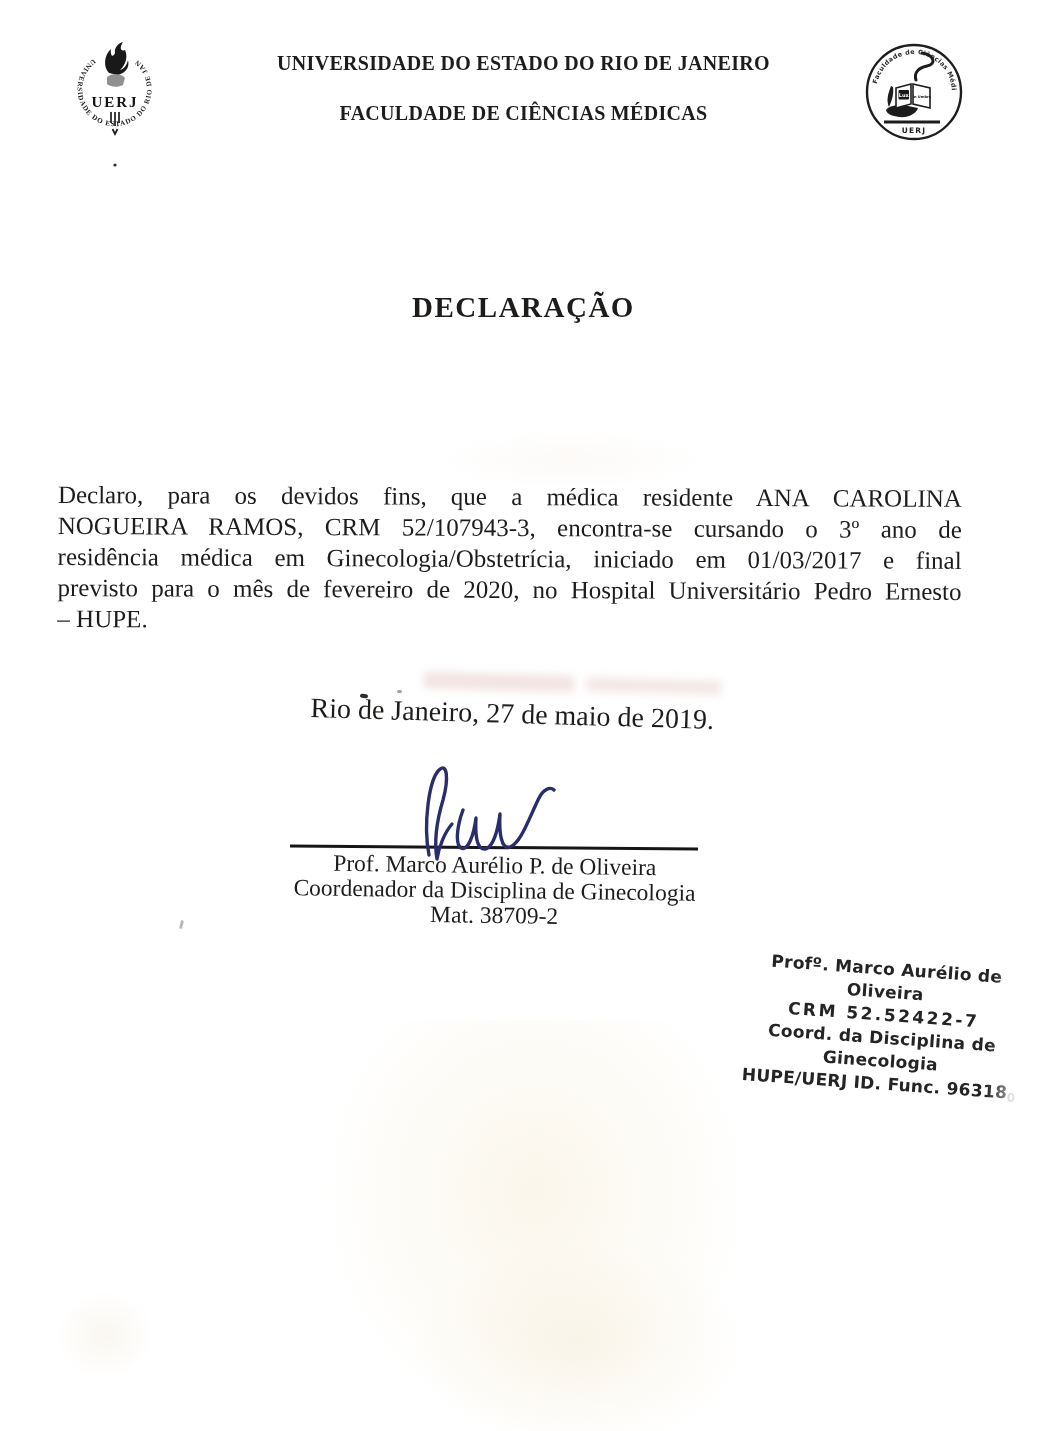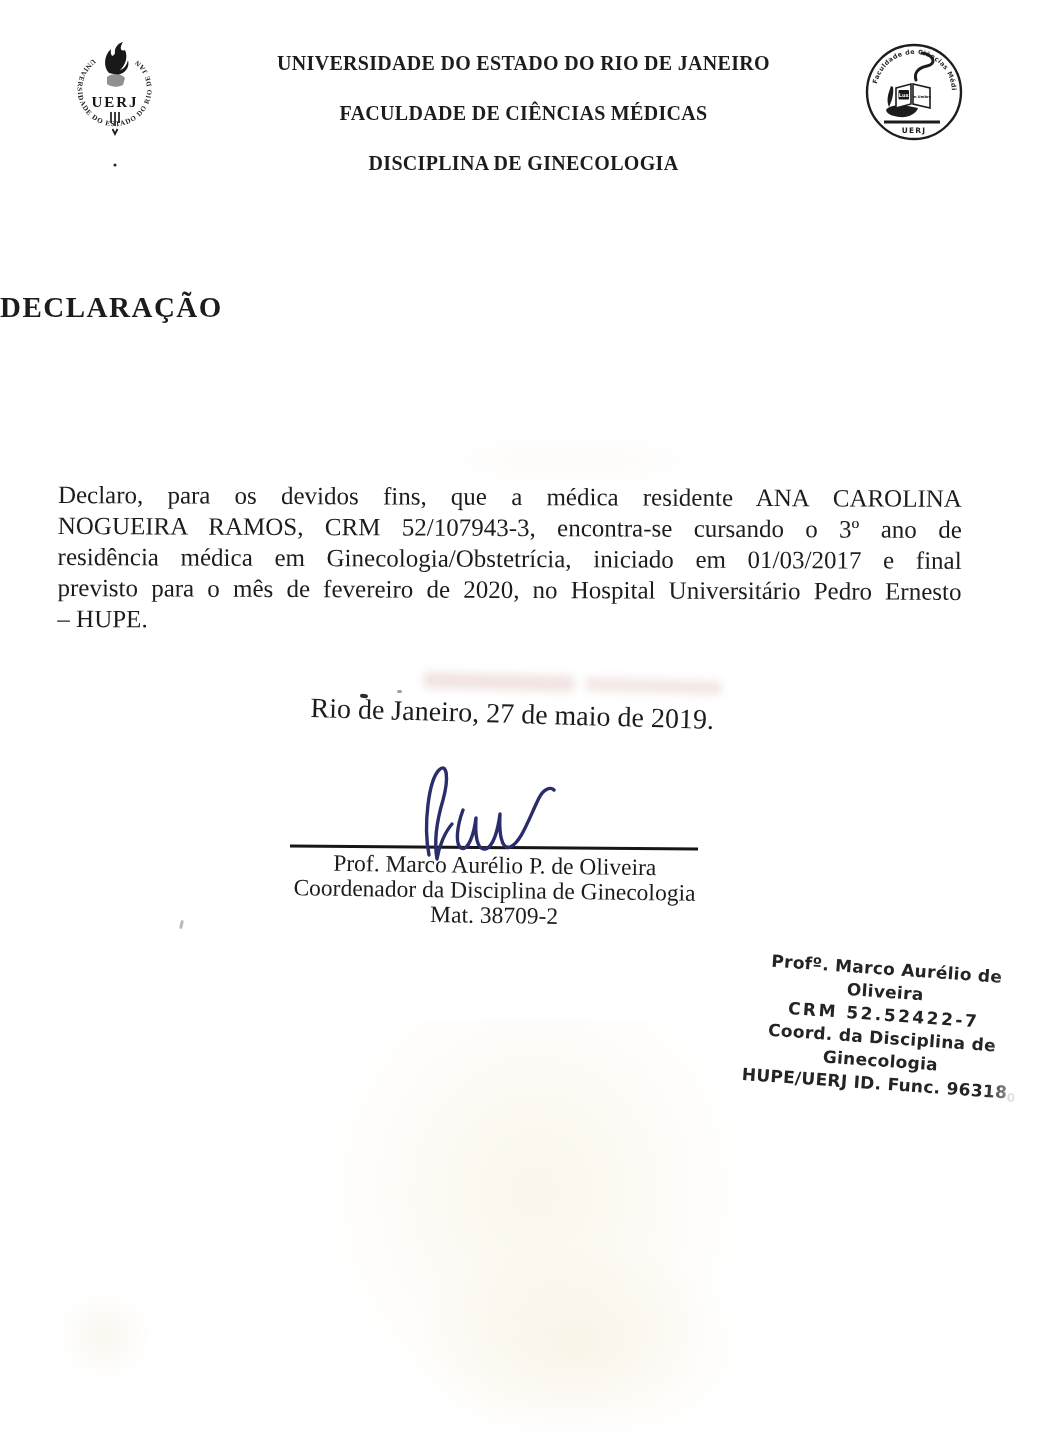--- a/index.html
+++ b/index.html
@@ -11,21 +11,21 @@
   }
   .abs { position:absolute; }
 
   
   .header-text { left:0; right:0; top:38px; text-align:center;
     font-weight:bold; font-size:20px; line-height:50px; letter-spacing:.3px; }
   .seal-left  { left:68px;  top:40px; }
   .seal-right { left:864px; top:40px; }
 
   
-  .doc-title { left:0; right:0; top:291px; 
+  .doc-title { left:0; right:0; top:291px; text-align:center;
     font-weight:bold; font-size:29px; letter-spacing:1.5px; }
 
   
   .paragraph { left:58px; top:479px; width:904px; font-size:25px; line-height:31px;
     transform:rotate(.25deg); transform-origin:left top; }
   .jline { text-align:justify; text-align-last:justify; }
   .jlast { text-align:left; }
 
   .date-line { left:311px; top:692px; font-size:28px;
     transform:rotate(1.7deg); transform-origin:left top; white-space:nowrap; }
@@ -126,21 +126,20 @@
       <text x="39.8" y="57.2" text-anchor="middle" font-size="5" font-weight="bold" fill="#ffffff">Lux</text>
       <text x="58" y="58" text-anchor="middle" font-size="3.6" font-weight="bold" fill="#181818">in Umbra</text>
     </g>
     <path d="M20 82 L 76 82" stroke="#1c1c1c" stroke-width="3.2"></path>
     <text x="50" y="93" text-anchor="middle" font-size="7.5" font-weight="bold" fill="#202020" letter-spacing="1.2">UERJ</text>
   </svg>
 
   <div class="abs header-text">
     <div>UNIVERSIDADE DO ESTADO DO RIO DE JANEIRO</div>
     <div>FACULDADE DE CIÊNCIAS MÉDICAS</div>
-    <div>DISCIPLINA DE GINECOLOGIA</div>
   </div>
 
   <div class="abs doc-title">DECLARAÇÃO</div>
 
   <div class="abs paragraph">
     <div class="jline">Declaro, para os devidos fins, que a médica residente ANA CAROLINA</div>
     <div class="jline">NOGUEIRA RAMOS, CRM 52/107943-3, encontra-se cursando o 3º ano de</div>
     <div class="jline">residência médica em Ginecologia/Obstetrícia, iniciado em 01/03/2017 e final</div>
     <div class="jline">previsto para o mês de fevereiro de 2020, no Hospital Universitário Pedro Ernesto</div>
     <div class="jlast">– HUPE.</div>

